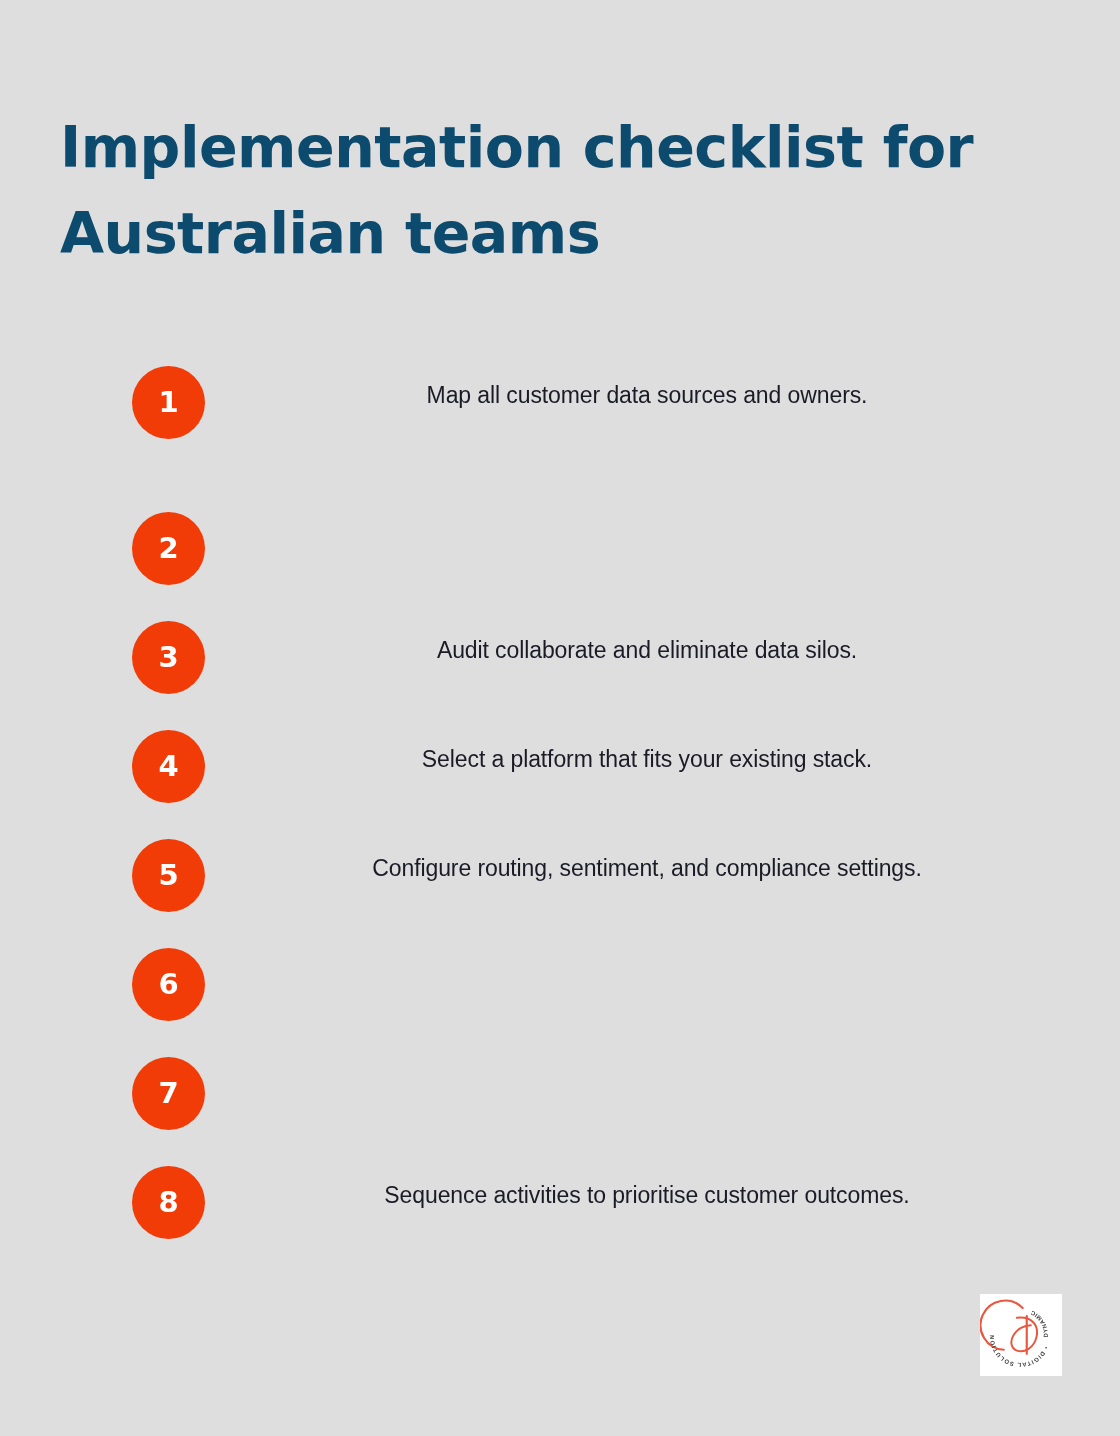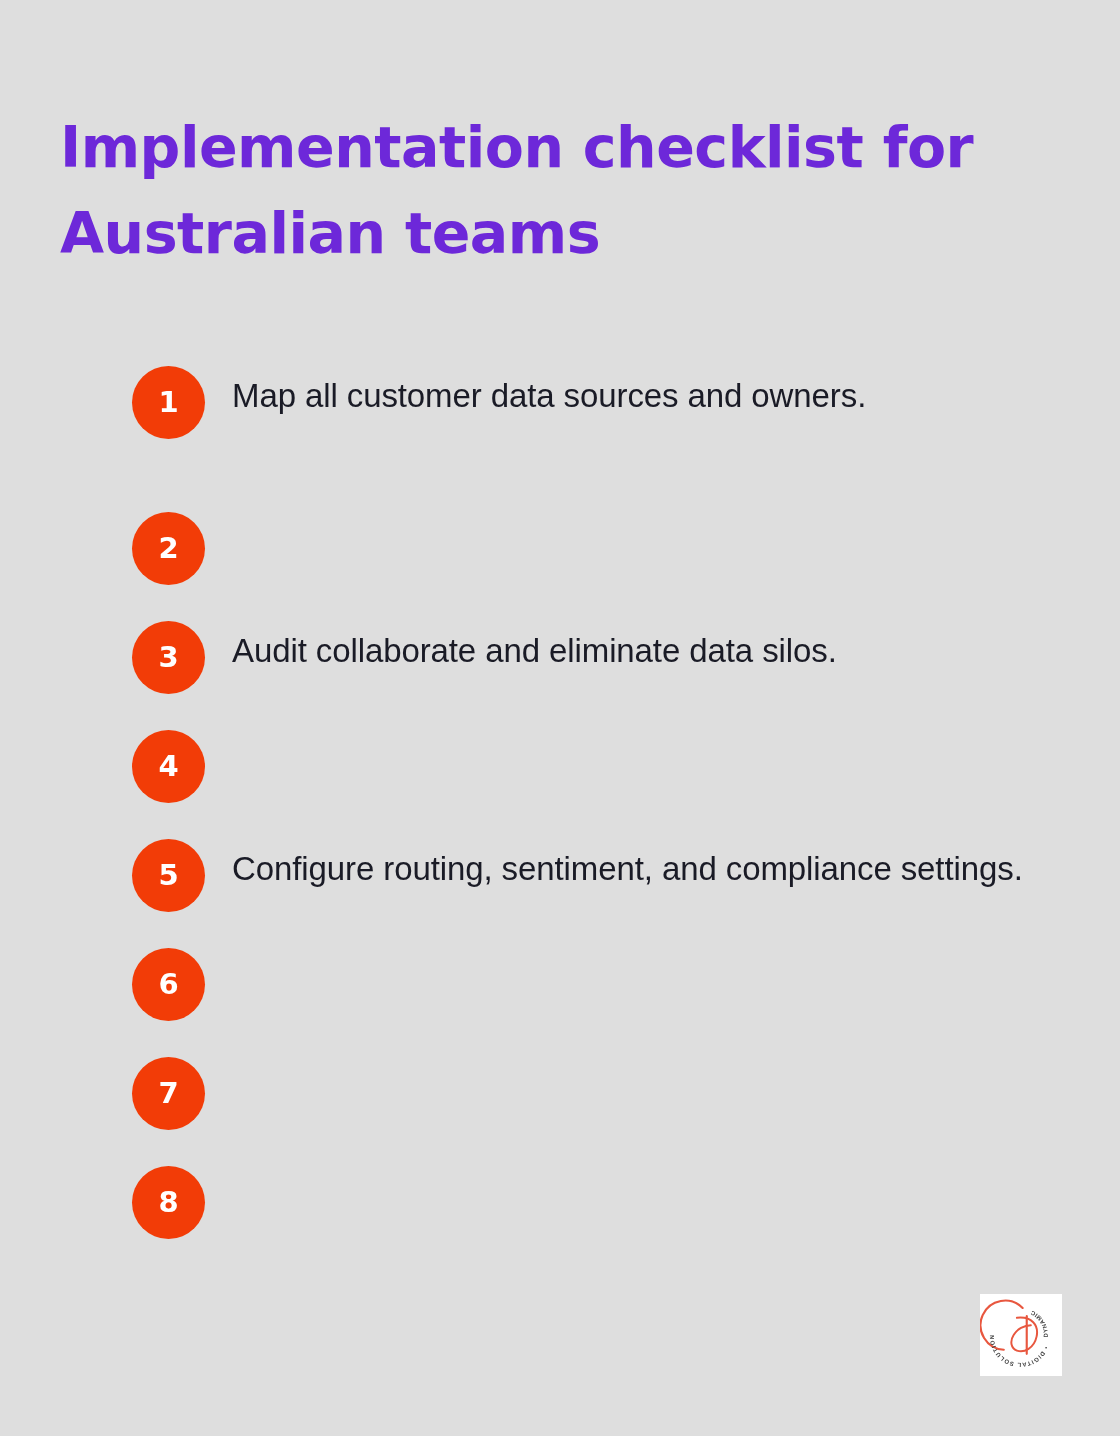--- a/index.html
+++ b/index.html
@@ -27,21 +27,21 @@
     position: absolute;
     left: 60px;
     top: 104px;
     width: 960px;
     margin: 0;
     font-family: "DejaVu Sans", "Liberation Sans", sans-serif;
     font-size: 57px;
     font-weight: bold;
     line-height: 86px;
     letter-spacing: -0.5px;
-    color: #6d28d9;
+    color: #0c4a6e;
     white-space: pre-line;
   }
 
   
   .checklist {
     position: absolute;
     left: 132px;
     top: 366px;
     width: 930px;
     margin: 0;
@@ -70,24 +70,25 @@
     justify-content: center;
     line-height: 1;
     box-sizing: border-box;
   }
 
   .step-text {
     flex: 1 1 auto;
     margin-left: 27px;
     padding-top: 7px;
     font-family: "Liberation Sans", sans-serif;
-    font-size: 33px;
+    font-size: 23px;
     line-height: 45px;
     color: #1a1b26;
     letter-spacing: -0.1px;
+    text-align: center;
   }
 
   
   .checklist-item.two-line .step-badge {
     margin-top: 37px;
   }
 
   
   .logo-plate {
     position: absolute;
@@ -121,37 +122,39 @@
       <span class="step-badge">2</span>
     </li>
 
     <li class="checklist-item">
       <span class="step-badge">3</span>
       <span class="step-text">Audit collaborate and eliminate data silos.</span>
     </li>
 
     <li class="checklist-item">
       <span class="step-badge">4</span>
+      <span class="step-text">Select a platform that fits your existing stack.</span>
     </li>
 
     <li class="checklist-item">
       <span class="step-badge">5</span>
       <span class="step-text">Configure routing, sentiment, and compliance settings.</span>
     </li>
 
     <li class="checklist-item">
       <span class="step-badge">6</span>
     </li>
 
     <li class="checklist-item">
       <span class="step-badge">7</span>
     </li>
 
     <li class="checklist-item">
       <span class="step-badge">8</span>
+      <span class="step-text">Sequence activities to prioritise customer outcomes.</span>
     </li>
 
   </ul>
 
   <div class="logo-plate">
     <svg viewBox="0 0 100 100" xmlns="http://www.w3.org/2000/svg">
       <defs>
         <path id="arcTop" d="M 82 56 A 32 32 0 0 0 56 18" fill="none"></path>
         <path id="arcBottom" d="M 80 60 A 32 32 0 0 1 17 52" fill="none"></path>
       </defs>

